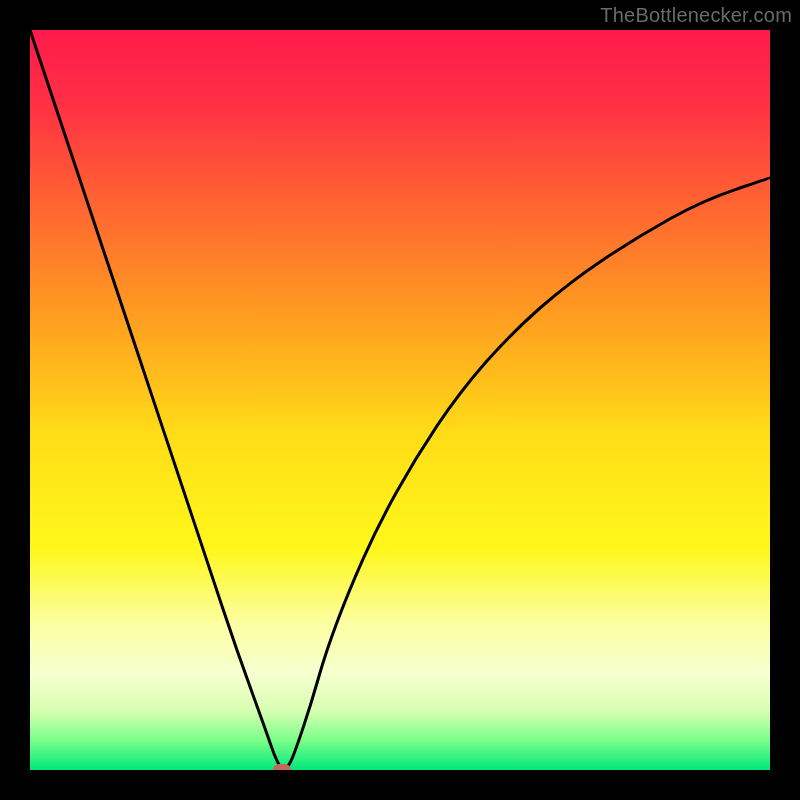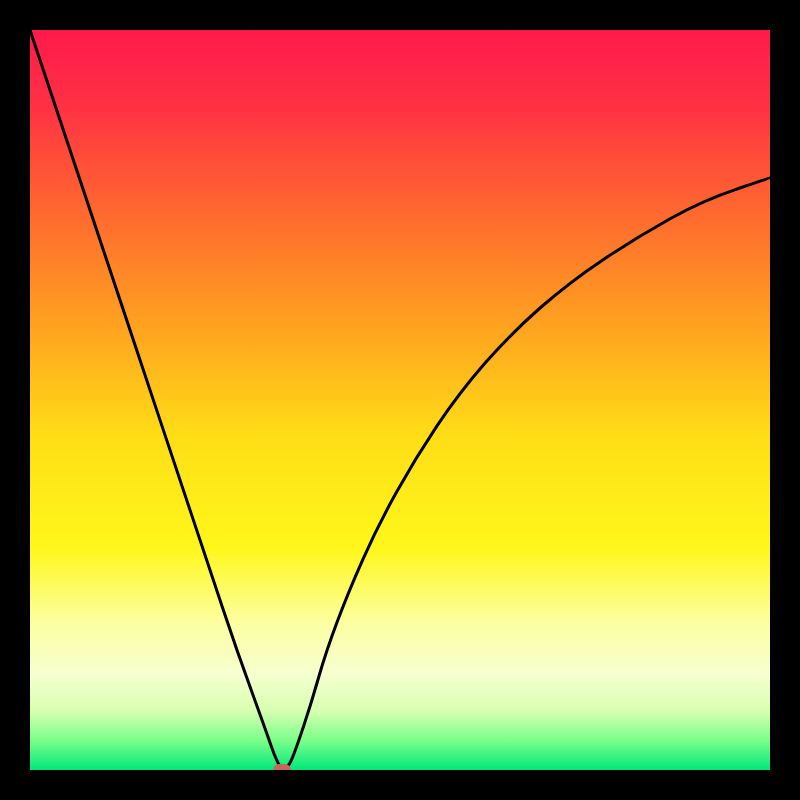--- a/index.html
+++ b/index.html
@@ -46,13 +46,14 @@
 <body>
 
 <div class="frame">
   <div class="plot">
     <div class="gradient" id="grad" style="background: linear-gradient(rgb(255, 26, 75) 0%, rgb(255, 48, 68) 10%, rgb(255, 106, 47) 25%, rgb(255, 162, 31) 40%, rgb(255, 222, 23) 55%, rgb(255, 247, 26) 70%, rgb(252, 255, 160) 80%, rgb(246, 255, 208) 87%, rgb(215, 255, 176) 92%, rgb(123, 255, 138) 96%, rgb(0, 231, 122) 100%);"></div>
     <svg class="curve-svg" id="curve" viewBox="0 0 740 740" preserveAspectRatio="none">
         <path d="M 0 0 Q 0 0 7.4 22.200000000000045 Q 14.8 44.40000000000009 25.9 77.70000000000005 Q 37 111 48.1 144.3 Q 59.2 177.60000000000002 74 222 Q 88.8 266.4 103.6 310.79999999999995 Q 118.4 355.2 133.2 399.6 Q 148 444 162.8 488.4 Q 177.6 532.8 192.4 577.2 Q 207.20000000000002 621.6 222 662.3 Q 236.8 703 240.5 714.1 Q 244.20000000000002 725.2 247.90000000000003 732.6 Q 251.60000000000002 740 255.3 738.15 Q 259 736.3 262.7 727.05 Q 266.4 717.8 273.79999999999995 695.5999999999999 Q 281.2 673.4 288.6 647.5 Q 296 621.6 307.1 592 Q 318.2 562.4 333 529.0999999999999 Q 347.79999999999995 495.79999999999995 366.29999999999995 462.5 Q 384.8 429.2 407 395.9 Q 429.2 362.59999999999997 455.1 333 Q 481 303.40000000000003 510.59999999999997 277.5 Q 540.1999999999999 251.59999999999997 573.5 229.4 Q 606.8 207.20000000000005 640.0999999999999 188.7 Q 673.4 170.19999999999993 706.7 159.09999999999997 T 740 148" fill="none" stroke="#000" stroke-width="3" stroke-linecap="round" stroke-linejoin="round"></path>
       </svg>
     <div class="marker" id="marker" style="left: 251.6px; top: 740px; background: rgb(197, 106, 91);"></div>
   </div>
+  <div class="watermark">TheBottlenecker.com</div>
 </div>
 
 </body></html>

